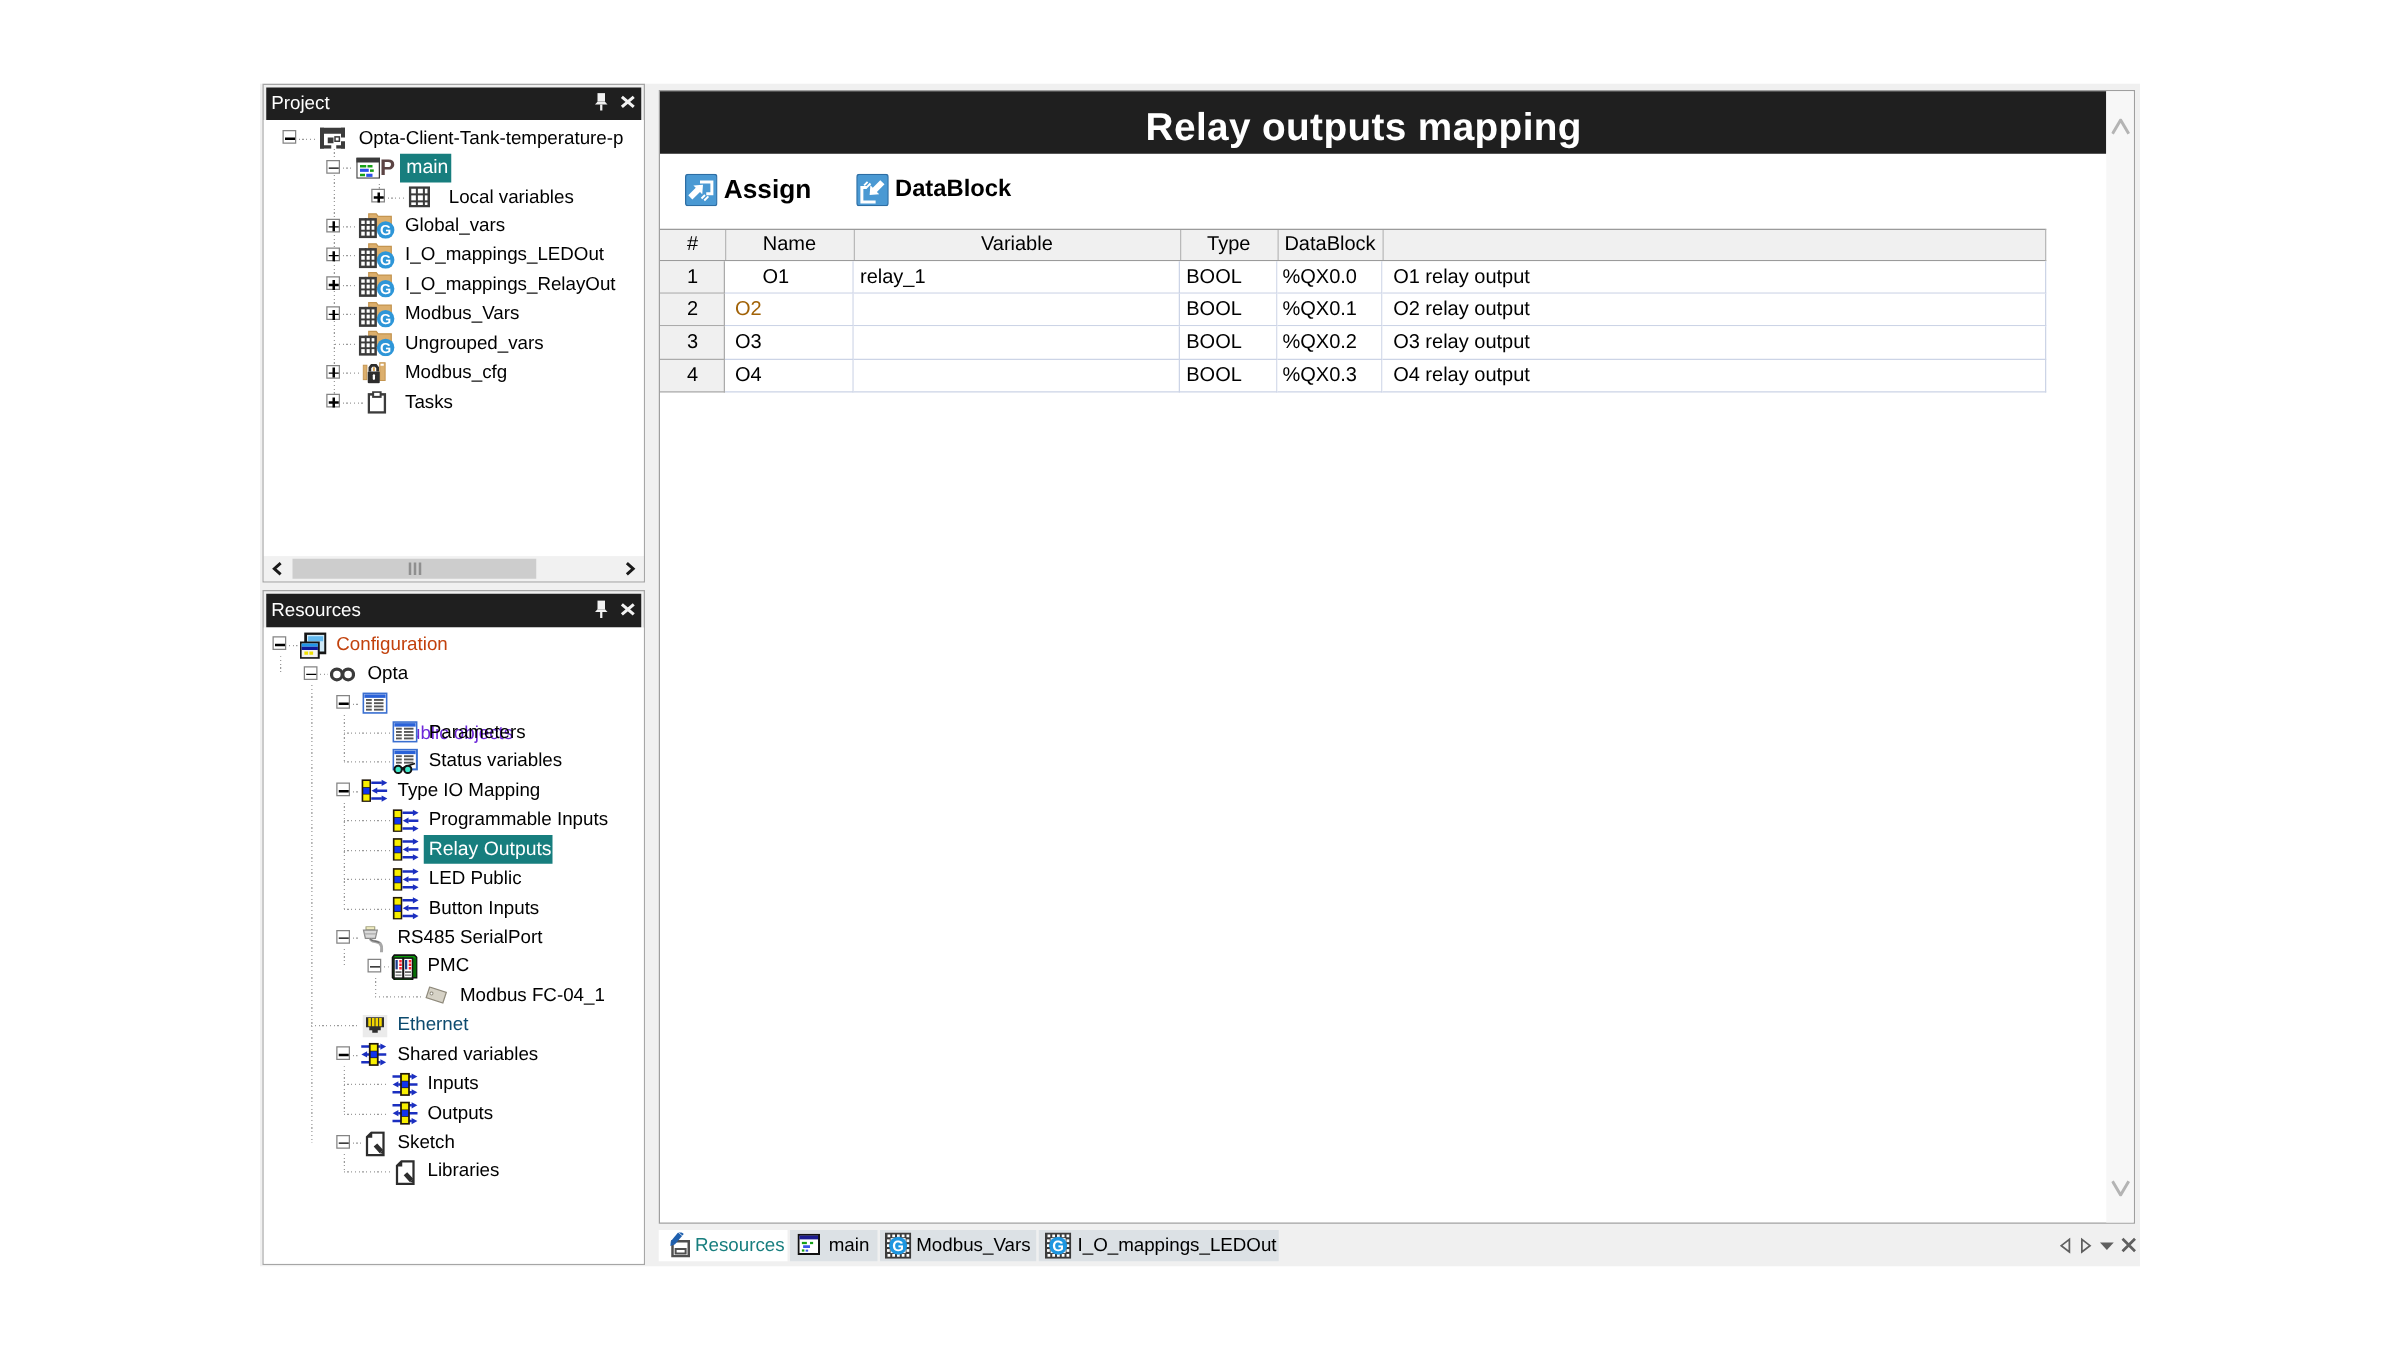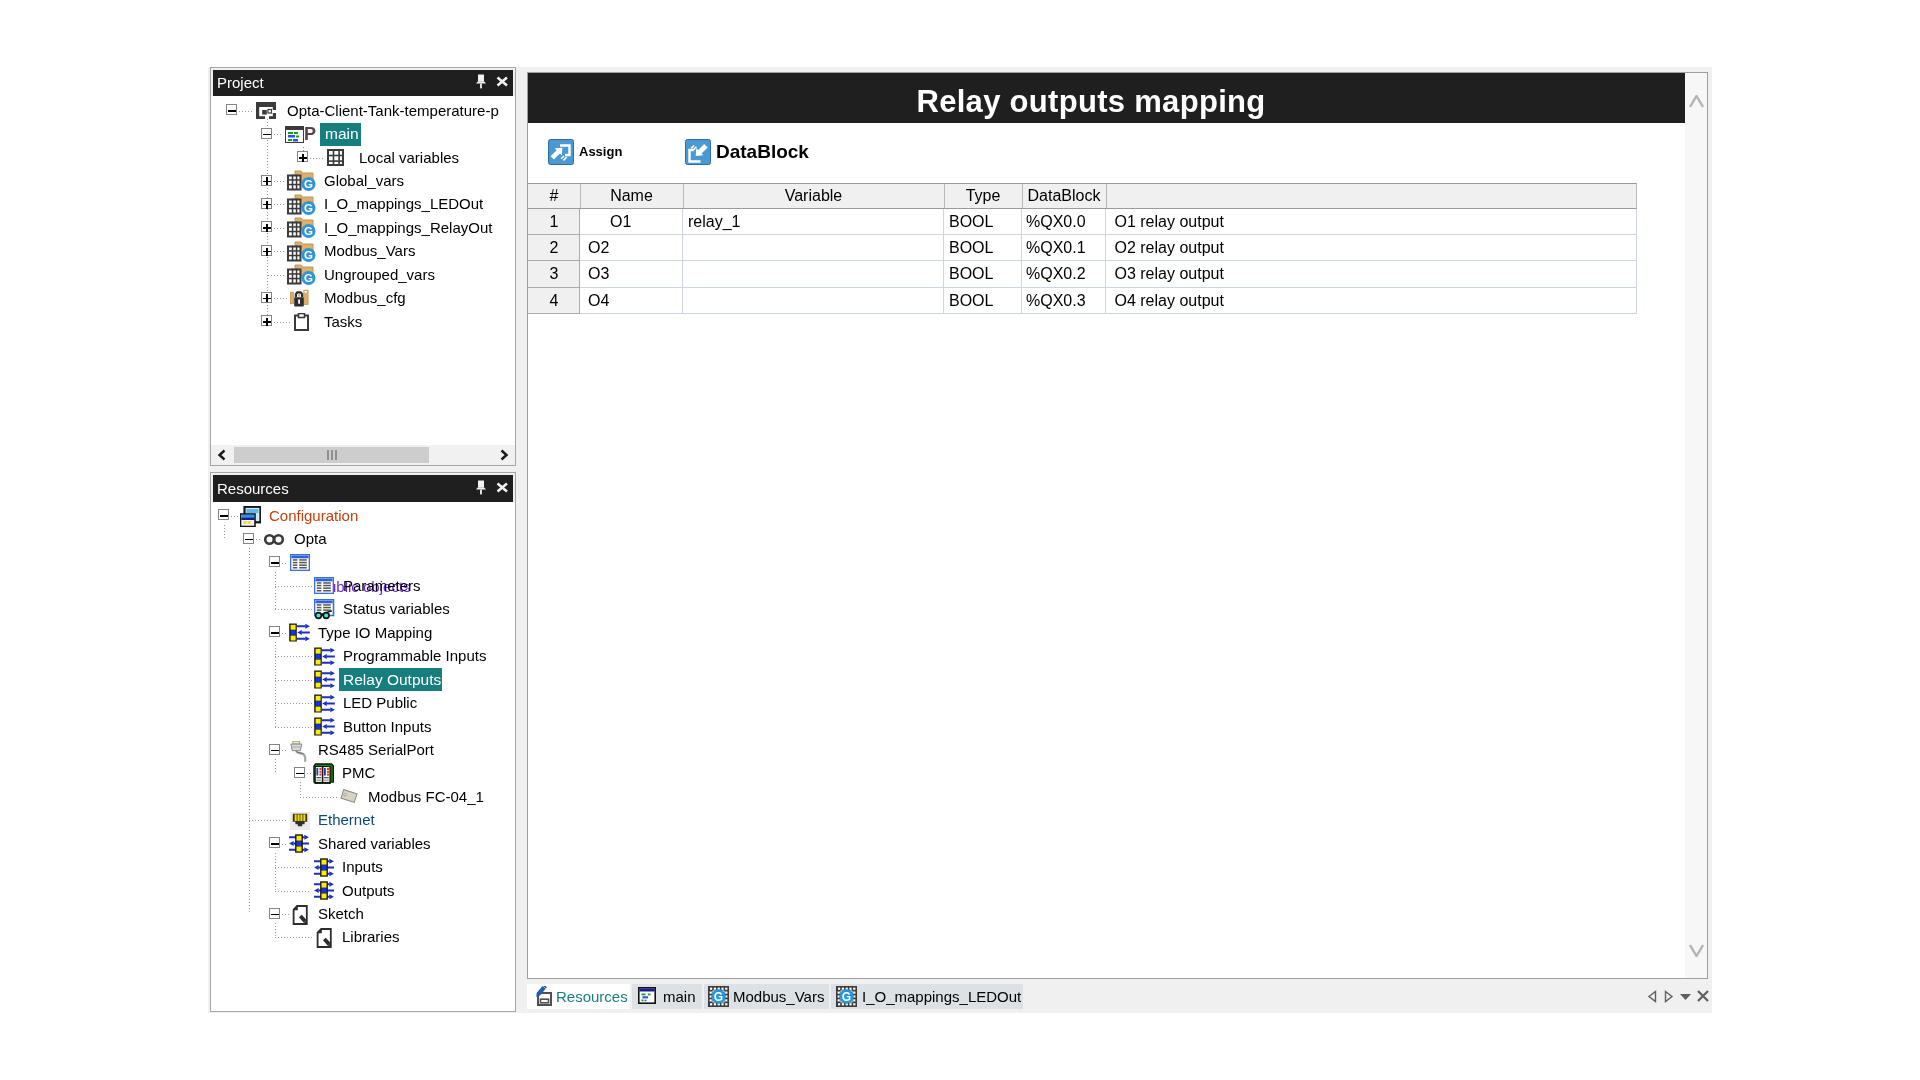--- a/index.html
+++ b/index.html
@@ -437,21 +437,21 @@
     </svg>
 <svg style="position:absolute;left:1689px;top:944px;" width="15" height="13" viewBox="0 0 15 13">
       <path d="M1 1 L7.5 12 L14 1" fill="none" stroke="#b4b4b4" stroke-width="2.4"></path>
     </svg>
 <svg style="position:absolute;left:548px;top:139px;" width="26" height="26" viewBox="0 0 26 26">
       <rect x="0.5" y="0.5" width="25" height="25" rx="2" fill="#4a99d3" stroke="#2d6da3" stroke-width="1"></rect>
       <path d="M12 6.5 L21.5 6.5 L21.5 16 L17 16" fill="none" stroke="#fff" stroke-width="2.4"></path>
       <polygon points="6.7,9.3 14.4,8.7 13.8,16.4 12.0,14.5 5.9,20.6 2.6,17.2 8.6,11.2" fill="#fff"></polygon>
       <path d="M13.2 19.8 L16 17 M15.4 21.4 L18.7 18.1" stroke="#fff" stroke-width="1.6" fill="none"></path>
     </svg>
-<div style="position:absolute;left:579px;top:139px;height:26px;line-height:26px;white-space:pre;font-size:13px;font-weight:bold;color:#000;">Assign</div>
+<div style="position:absolute;left:579px;top:139px;height:26px;line-height:26px;white-space:pre;font-size:21px;font-weight:bold;color:#000;">Assign</div>
 <svg style="position:absolute;left:685px;top:139px;" width="26" height="26" viewBox="0 0 26 26">
       <rect x="0.5" y="0.5" width="25" height="25" rx="2" fill="#4a99d3" stroke="#2d6da3" stroke-width="1"></rect>
       <path d="M8.5 11 L4.5 11 L4.5 22.5 L15.5 22.5" fill="none" stroke="#fff" stroke-width="2.4"></path>
       <polygon points="18.4,16.3 10.7,16.9 11.3,9.2 13.2,11.1 19.2,5.1 22.6,8.4 16.5,14.5" fill="#fff"></polygon>
       <path d="M6.3 9.3 L9.1 6.5 M8.1 11.1 L11.4 7.8" stroke="#fff" stroke-width="1.6" fill="none"></path>
     </svg>
 <div style="position:absolute;left:716px;top:139px;height:26px;line-height:26px;white-space:pre;font-size:19px;font-weight:bold;color:#000;">DataBlock</div>
 <div style="position:absolute;left:528px;top:183px;width:1109px;height:26px;background:#f0f0f0;border-top:1px solid #9b9b9b;border-bottom:1px solid #9b9b9b;border-right:1px solid #b9b9b9;"></div>
 <div style="position:absolute;left:580px;top:184px;width:1px;height:24px;background:#b9b9b9;"></div>
 <div style="position:absolute;left:683px;top:184px;width:1px;height:24px;background:#b9b9b9;"></div>
@@ -471,21 +471,21 @@
 <div style="position:absolute;left:688px;top:209.0px;height:26.2px;line-height:26.2px;font-size:16px;color:#000;white-space:pre;">relay_1</div>
 <div style="position:absolute;left:944px;top:209.0px;width:78px;height:26.2px;background:#fff;border-right:1px solid #ccd4e6;border-bottom:1px solid #ccd4e6;"></div>
 <div style="position:absolute;left:949px;top:209.0px;height:26.2px;line-height:26.2px;font-size:16px;color:#000;white-space:pre;">BOOL</div>
 <div style="position:absolute;left:1022px;top:209.0px;width:84px;height:26.2px;background:#fff;border-right:1px solid #ccd4e6;border-bottom:1px solid #ccd4e6;"></div>
 <div style="position:absolute;left:1026px;top:209.0px;height:26.2px;line-height:26.2px;font-size:16px;color:#000;white-space:pre;">%QX0.0</div>
 <div style="position:absolute;left:1106px;top:209.0px;width:531px;height:26.2px;background:#fff;border-right:1px solid #ccd4e6;border-bottom:1px solid #ccd4e6;"></div>
 <div style="position:absolute;left:1114.5px;top:209.0px;height:26.2px;line-height:26.2px;font-size:16px;color:#000;white-space:pre;">O1 relay output</div>
 <div style="position:absolute;left:528px;top:235.2px;width:52px;height:26.2px;background:#f0f0f0;border-right:1px solid #ababab;border-bottom:1px solid #ababab;"></div>
 <div style="position:absolute;left:528px;top:235.2px;width:52px;height:26.2px;line-height:26.2px;text-align:center;font-size:16px;color:#000;">2</div>
 <div style="position:absolute;left:580px;top:235.2px;width:103px;height:26.2px;background:#fff;border-right:1px solid #ccd4e6;border-bottom:1px solid #ccd4e6;"></div>
-<div style="position:absolute;left:588px;top:235.2px;height:26.2px;line-height:26.2px;font-size:16px;color:#000000;white-space:pre;">O2</div>
+<div style="position:absolute;left:588px;top:235.2px;height:26.2px;line-height:26.2px;font-size:16px;color:#a16207;white-space:pre;">O2</div>
 <div style="position:absolute;left:683px;top:235.2px;width:261px;height:26.2px;background:#fff;border-right:1px solid #ccd4e6;border-bottom:1px solid #ccd4e6;"></div>
 <div style="position:absolute;left:688px;top:235.2px;height:26.2px;line-height:26.2px;font-size:16px;color:#000;white-space:pre;"></div>
 <div style="position:absolute;left:944px;top:235.2px;width:78px;height:26.2px;background:#fff;border-right:1px solid #ccd4e6;border-bottom:1px solid #ccd4e6;"></div>
 <div style="position:absolute;left:949px;top:235.2px;height:26.2px;line-height:26.2px;font-size:16px;color:#000;white-space:pre;">BOOL</div>
 <div style="position:absolute;left:1022px;top:235.2px;width:84px;height:26.2px;background:#fff;border-right:1px solid #ccd4e6;border-bottom:1px solid #ccd4e6;"></div>
 <div style="position:absolute;left:1026px;top:235.2px;height:26.2px;line-height:26.2px;font-size:16px;color:#000;white-space:pre;">%QX0.1</div>
 <div style="position:absolute;left:1106px;top:235.2px;width:531px;height:26.2px;background:#fff;border-right:1px solid #ccd4e6;border-bottom:1px solid #ccd4e6;"></div>
 <div style="position:absolute;left:1114.5px;top:235.2px;height:26.2px;line-height:26.2px;font-size:16px;color:#000;white-space:pre;">O2 relay output</div>
 <div style="position:absolute;left:528px;top:261.4px;width:52px;height:26.2px;background:#f0f0f0;border-right:1px solid #ababab;border-bottom:1px solid #ababab;"></div>
 <div style="position:absolute;left:528px;top:261.4px;width:52px;height:26.2px;line-height:26.2px;text-align:center;font-size:16px;color:#000;">3</div>

